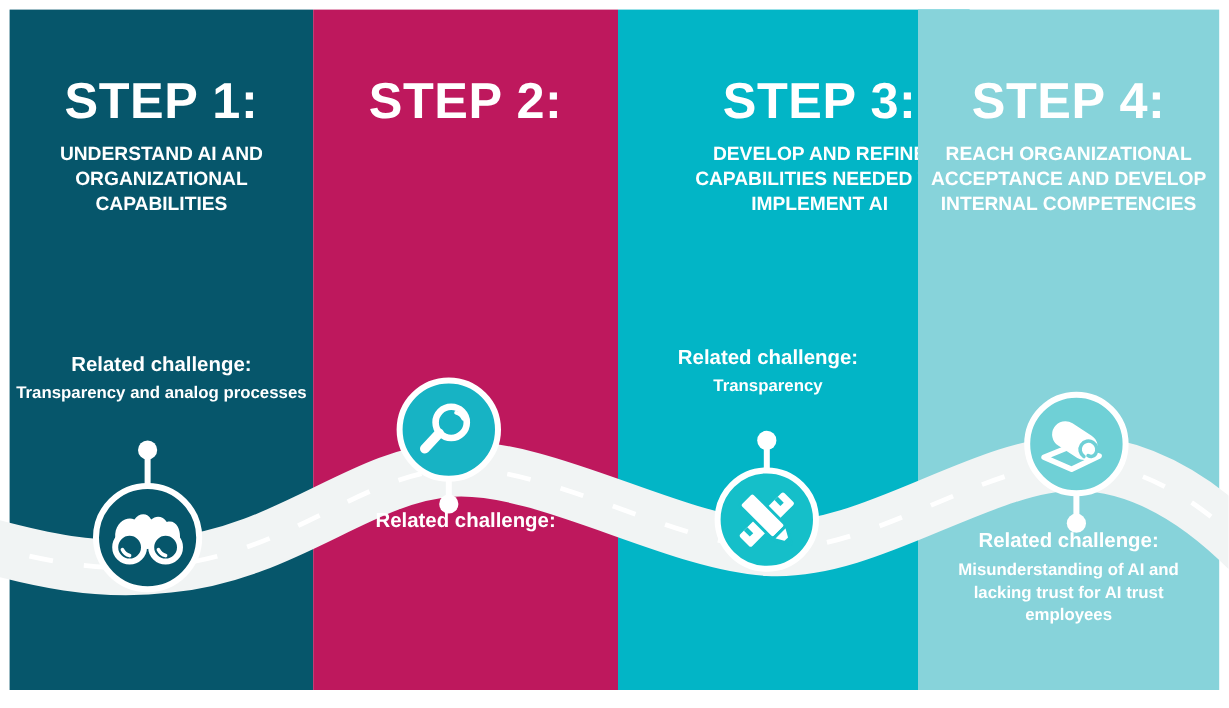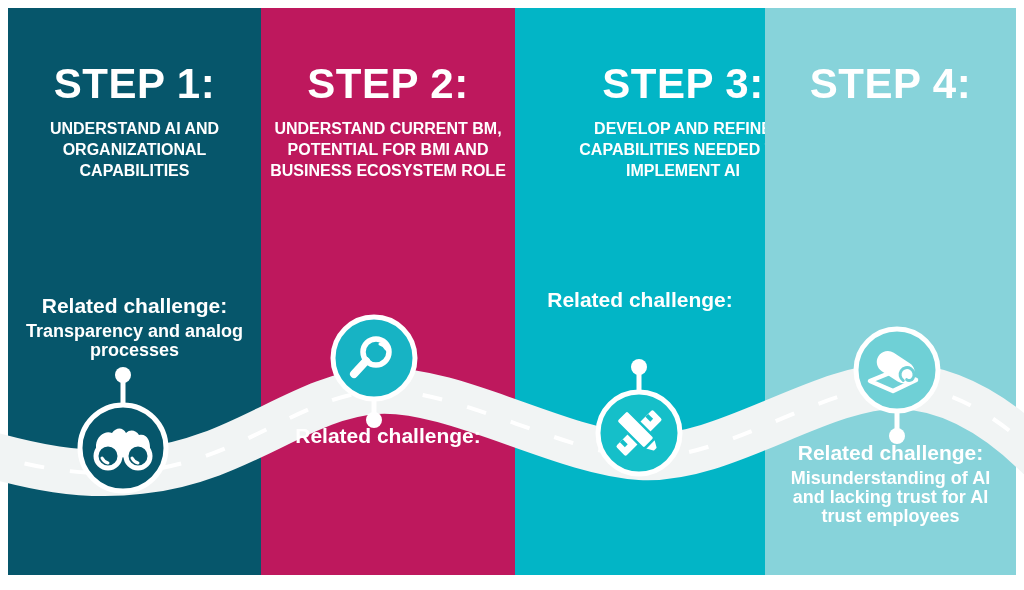--- a/index.html
+++ b/index.html
@@ -6,60 +6,61 @@
   .frame{position:relative;width:1024px;height:590px;background:#ffffff;overflow:hidden;
          font-family:"Liberation Sans",sans-serif;}
   .col{position:absolute;top:8px;height:567px;color:#ffffff;text-align:center;}
   .col-1{left:8px;width:253px;}
   .col-2{left:261px;width:254px;}
   .col-3{left:515px;width:250px;}
   .col-4{left:765px;width:251px;}
   .step-label{margin-top:55px;font-size:42px;font-weight:700;letter-spacing:.5px;line-height:1;}
   .subtitle{max-width:238px;margin:13px auto 0;font-size:16px;font-weight:700;line-height:21px;text-align:center;}
   .challenge{position:absolute;color:#ffffff;text-align:center;z-index:3;}
-  .challenge .ch-head{font-size:21px;font-weight:700;}
-  .challenge .ch-text{margin:4px auto 0;font-size:18px;font-weight:700;line-height:19px;max-width:225px;}
+  .challenge .ch-head{font-size:17px;font-weight:700;}
+  .challenge .ch-text{margin:4px auto 0;font-size:14px;font-weight:700;line-height:19px;max-width:225px;}
   .ch-1{left:8px;top:294px;width:253px;}
   .ch-1 .ch-text{max-width:246px;}
   .ch-2{left:261px;top:424px;width:254px;}
   .ch-3{left:515px;top:288px;width:250px;}
   .ch-4{left:765px;top:441px;width:251px;}
   .ch-4 .ch-text{max-width:205px;}
   svg.overlay{position:absolute;left:0;top:0;z-index:2;pointer-events:none;}
 </style>
 </head>
 <body>
 
 <div class="frame">
 
   <div class="col col-1" style="background: rgb(6, 86, 107);">
     <div class="step-label">STEP 1:</div>
     <div class="subtitle">UNDERSTAND AI AND ORGANIZATIONAL CAPABILITIES</div>
   </div>
   <div class="col col-2" style="background: #be185d;">
     <div class="step-label">STEP 2:</div>
-    <div class="subtitle">UNDERSTAND CURRENT BM, POTENTIAL FOR BMI AND BUSINESS ECOSYSTEM ROLE</div>
   </div>
   <div class="col col-3" style="background: rgb(2, 181, 198); padding-left: 43px;">
     <div class="step-label">STEP 3:</div>
     <div class="subtitle">DEVELOP AND REFINE CAPABILITIES NEEDED TO IMPLEMENT AI</div>
   </div>
   <div class="col col-4" style="background: rgb(135, 211, 218);">
     <div class="step-label">STEP 4:</div>
+    <div class="subtitle">REACH ORGANIZATIONAL ACCEPTANCE AND DEVELOP INTERNAL COMPETENCIES</div>
   </div>
 
   <div class="challenge ch-1">
     <div class="ch-head">Related challenge:</div>
     <div class="ch-text">Transparency and analog processes</div>
   </div>
   <div class="challenge ch-2">
     <div class="ch-head">Related challenge:</div>
   </div>
   <div class="challenge ch-3">
     <div class="ch-head">Related challenge:</div>
+    <div class="ch-text">Transparency</div>
   </div>
   <div class="challenge ch-4">
     <div class="ch-head">Related challenge:</div>
     <div class="ch-text">Misunderstanding of AI and lacking trust for AI trust employees</div>
   </div>
 
   <svg class="overlay" width="1024" height="590" viewBox="0 0 1024 590">
 
     <path d="M -20,452 C 30,466 80,478 140,471 C 240,461 300,396 376,391 C 452,386 560,452 640,457 C 724,462 820,385 898,386 C 952,387 1000,418 1040,458" fill="none" stroke="#f1f4f4" stroke-width="46"></path>
     <path d="M -20,452 C 30,466 80,478 140,471 C 240,461 300,396 376,391 C 452,386 560,452 640,457 C 724,462 820,385 898,386 C 952,387 1000,418 1040,458" fill="none" stroke="#ffffff" stroke-width="4" stroke-dasharray="20 26"></path>

